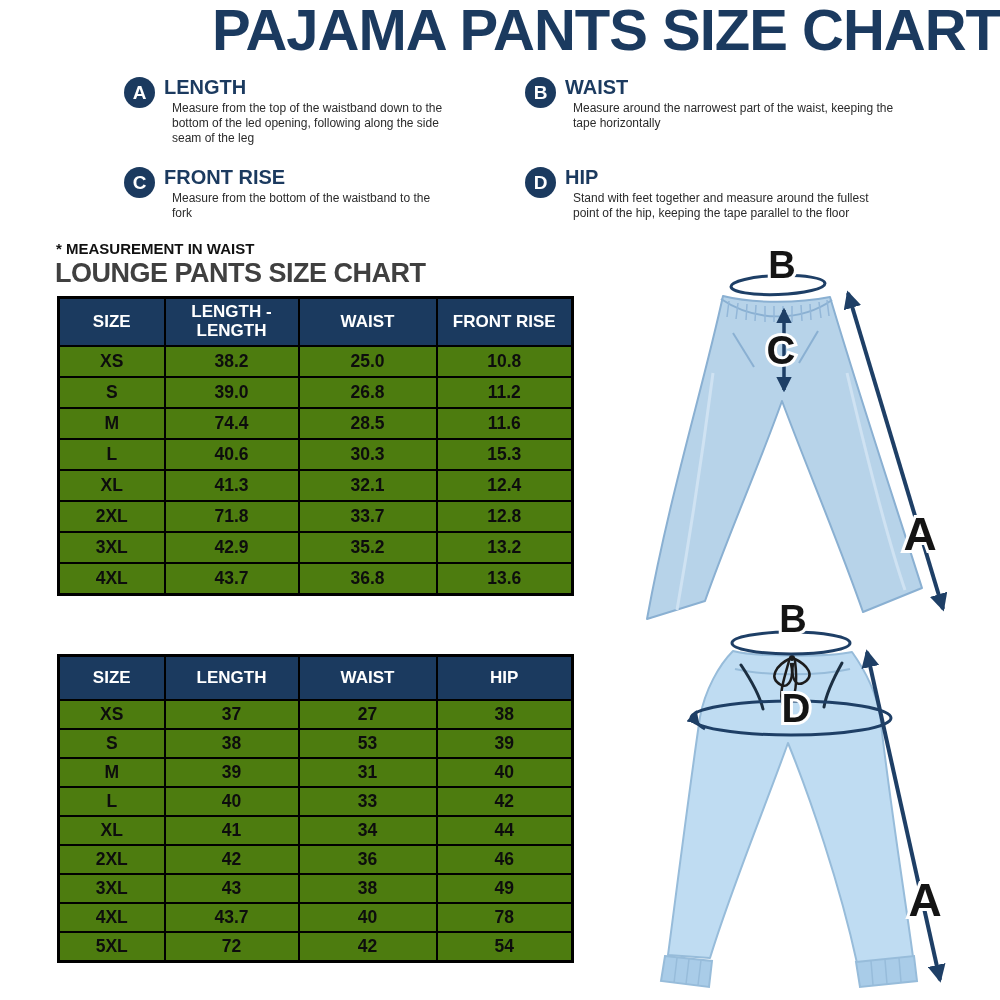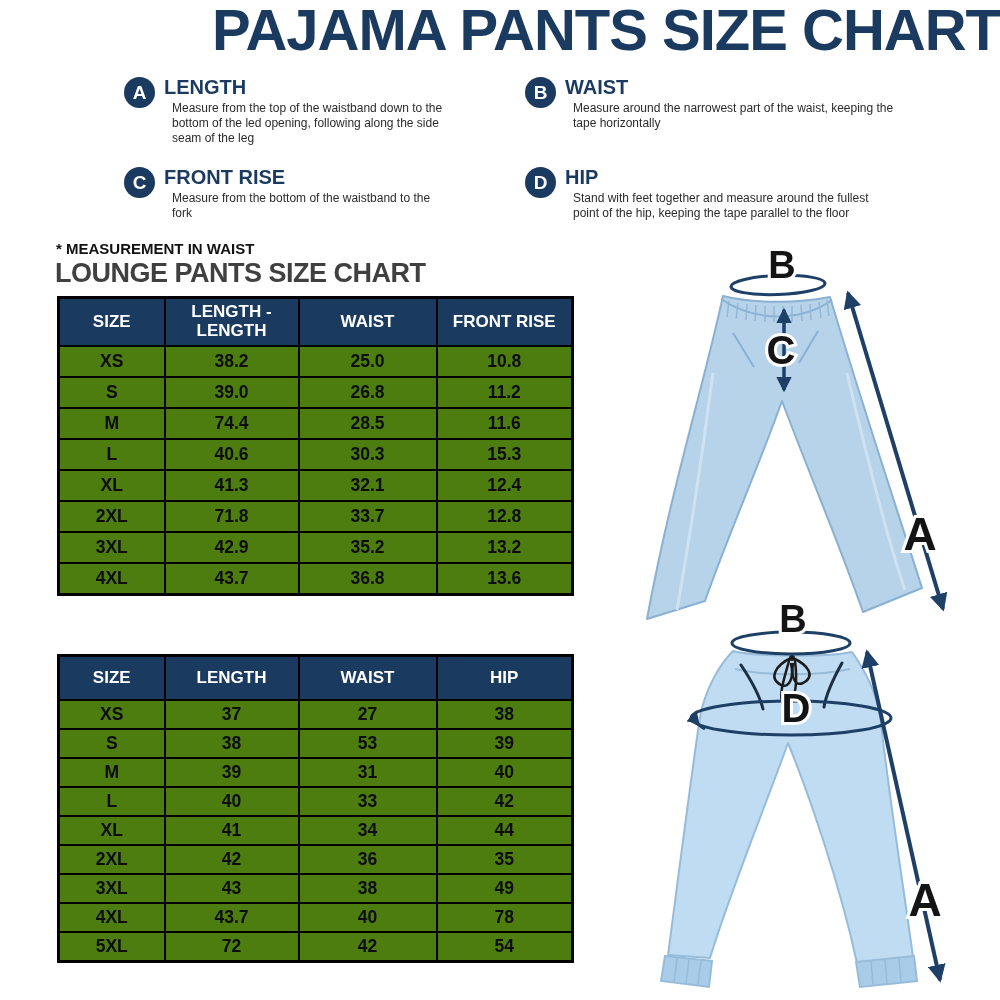--- a/index.html
+++ b/index.html
@@ -194,21 +194,21 @@
         <tr>
           <td>XL</td>
           <td>41</td>
           <td>34</td>
           <td>44</td>
         </tr>
         <tr>
           <td>2XL</td>
           <td>42</td>
           <td>36</td>
-          <td>35</td>
+          <td>46</td>
         </tr>
         <tr>
           <td>3XL</td>
           <td>43</td>
           <td>38</td>
           <td>49</td>
         </tr>
         <tr>
           <td>4XL</td>
           <td>43.7</td>

